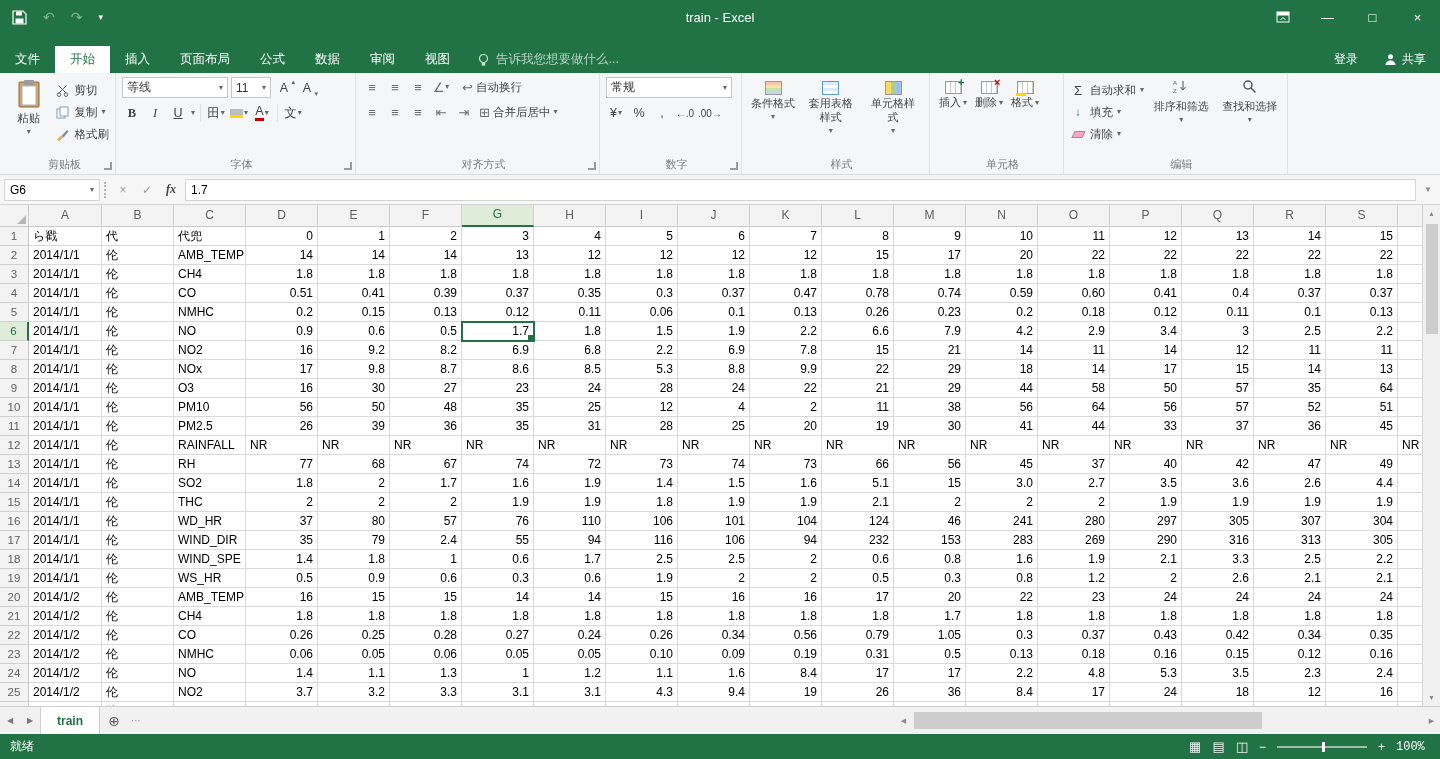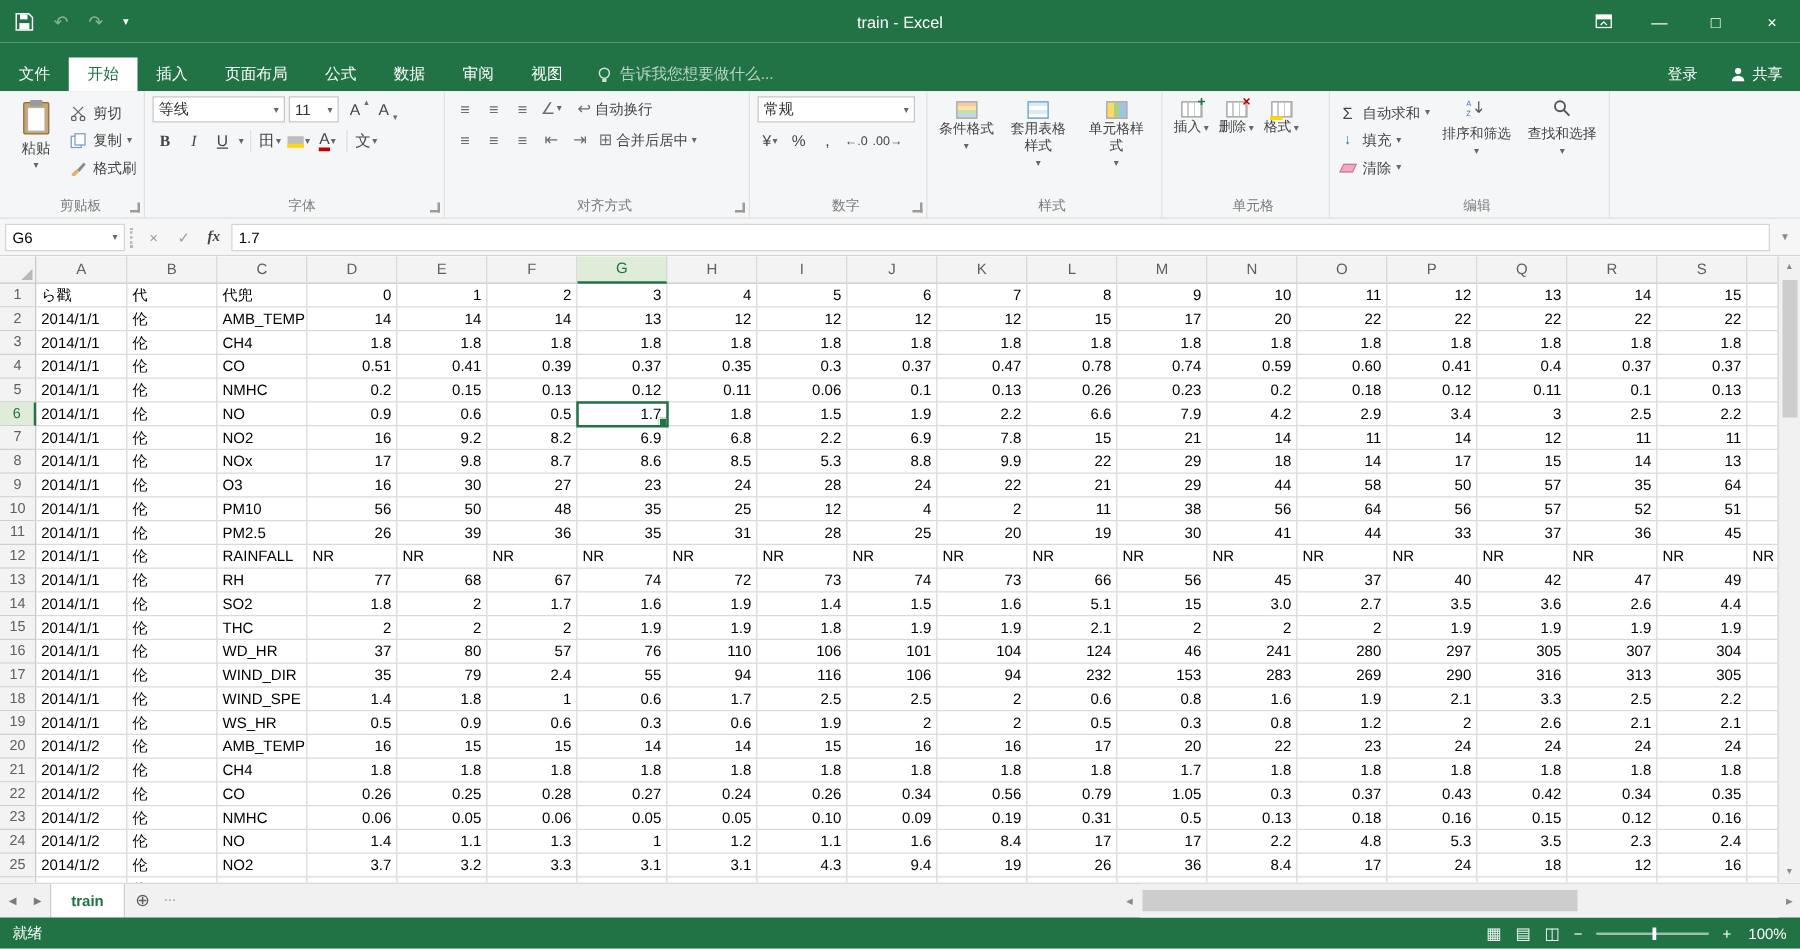--- a/index.html
+++ b/index.html
@@ -122,21 +122,21 @@
   .htrack { flex:1; height:100%; position:relative; background:#f1f1f2; }
   .hthumb { position:absolute; left:2px; top:5px; bottom:5px; width:348px; background:#cdcdcd; cursor:pointer; }
 
   
   .statusbar { flex:0 0 25px; background:#217346; color:#fff; display:flex; align-items:center; padding-left:10px; font-size:12px; }
   .status-right { margin-left:auto; display:flex; align-items:center; gap:11px; padding-right:8px; }
   .vbtn { font-size:13px; opacity:.92; cursor:pointer; }
   .zbtn { cursor:pointer; font-size:12px; }
   .ztrack { width:90px; height:2px; background:rgba(255,255,255,.55); position:relative; cursor:pointer; }
   .zthumb { position:absolute; left:50%; top:-4px; width:3px; height:10px; background:#fff; }
-  .zoomlevel { min-width:36px; text-align:center; cursor:pointer; }
+  .zoomlevel { min-width:36px; text-align:left; cursor:pointer;font-family:Liberation Mono, monospace; }
 </style>
 </head>
 <body>
 
 <div class="app">
 
   <div class="titlebar">
     <div class="qat">
       <span class="qbtn">
         <svg width="15" height="15" viewBox="0 0 15 15">

